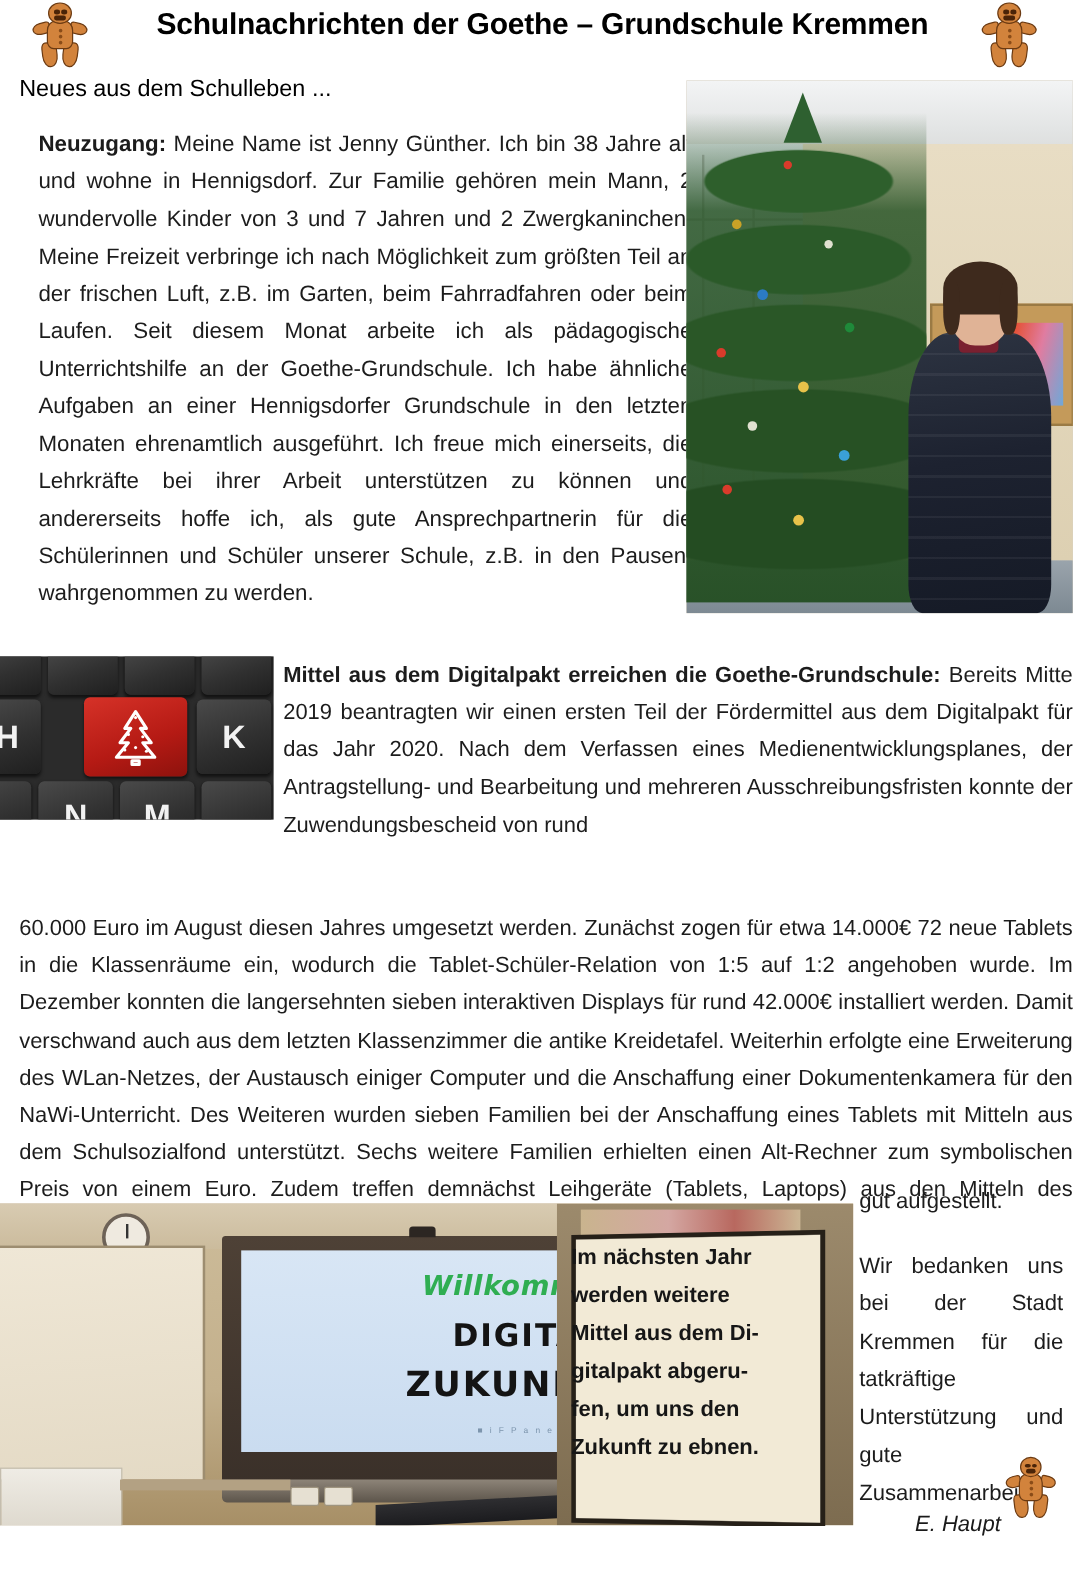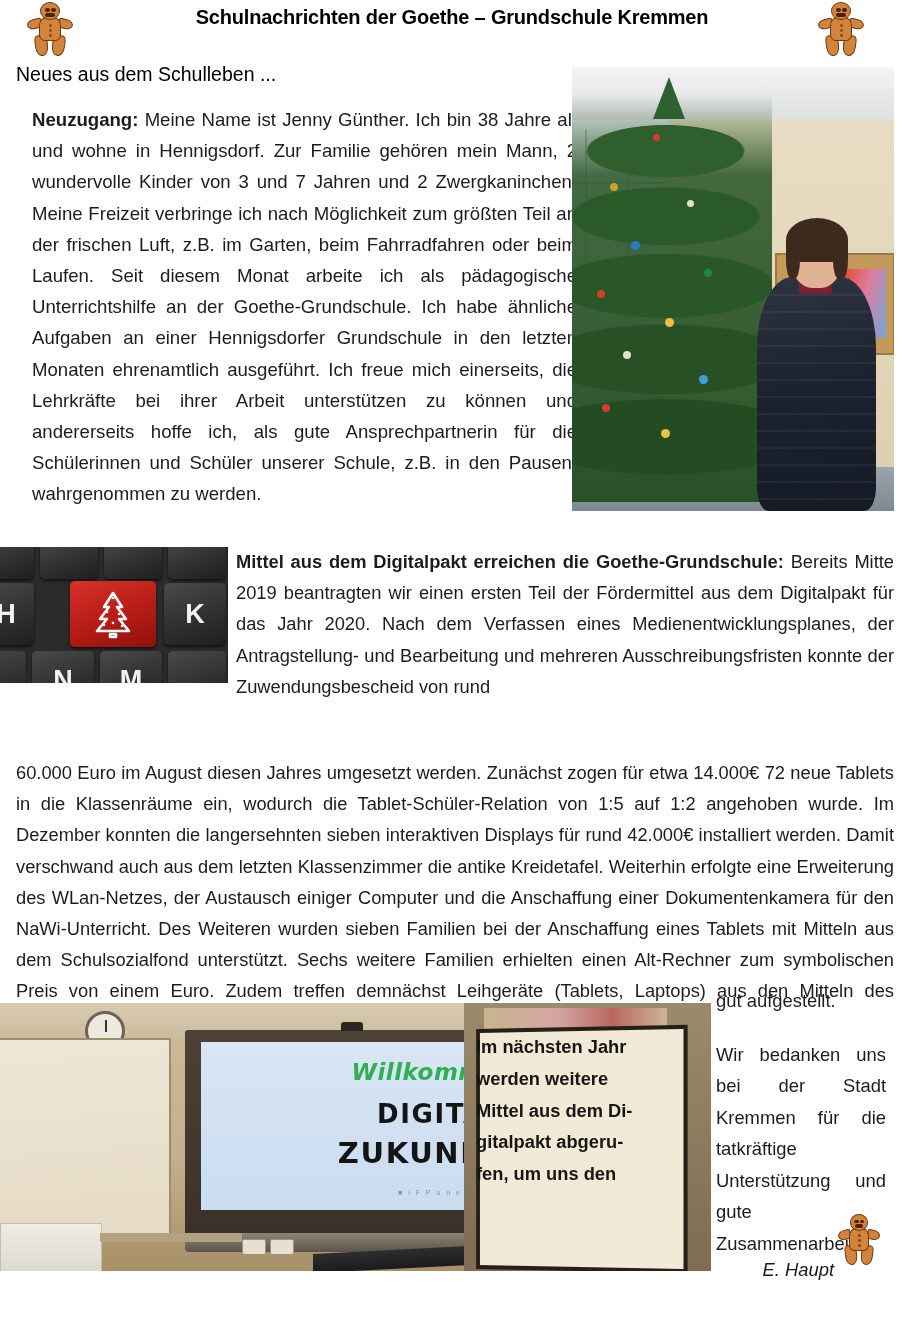--- a/index.html
+++ b/index.html
@@ -21,21 +21,21 @@
     position: absolute;
     left: 0; top: 0;
     width: 902px;
     height: 58px;
   }
   .masthead-title {
     position: absolute;
     left: 90px; top: 6px;
     width: 724px;
     text-align: center;
-    font-size: 20px;
+    font-size: 25px;
     font-weight: bold;
     letter-spacing: -0.2px;
     color: #000;
     font-family: "Liberation Sans", sans-serif;
   }
 
   
   .gingerbread {
     position: absolute;
     width: 46px;
@@ -474,13 +474,14 @@
   <div class="ps-bg"></div>
   <div class="ps-strip"></div>
   <div class="ps-panel"></div>
 </div>
 <div class="ps-text">
   <div>Im nächsten Jahr</div>
   <div>werden weitere</div>
   <div>Mittel aus dem Di-</div>
   <div>gitalpakt abgeru-</div>
   <div>fen, um uns den</div>
+  <div>Zukunft zu ebnen.</div>
 </div>
 
 </body></html>

